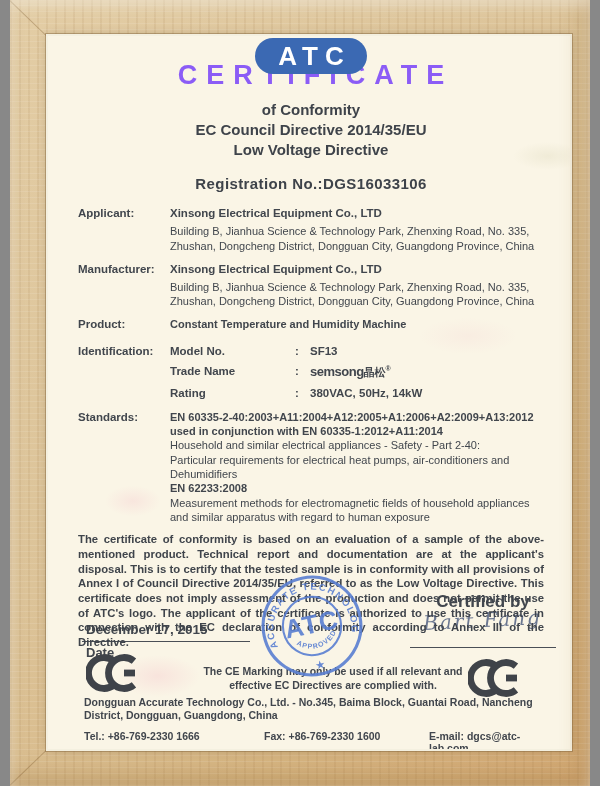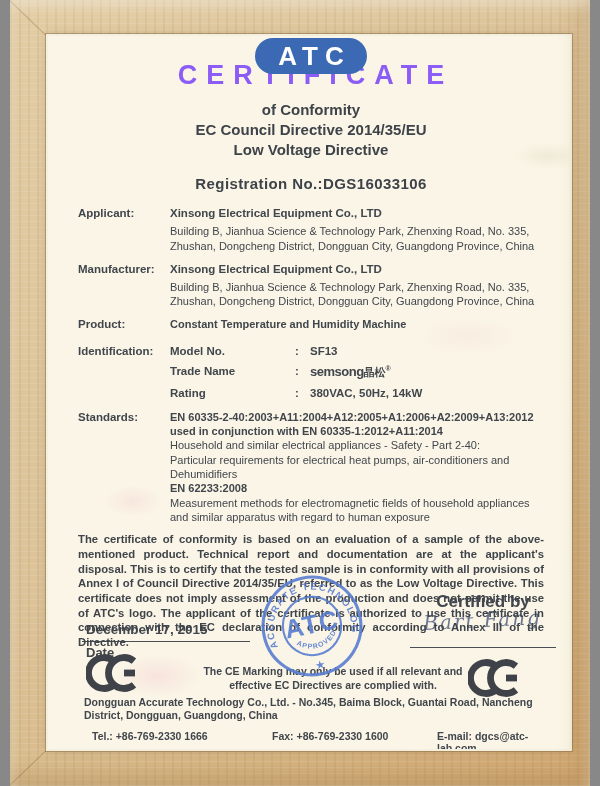--- a/index.html
+++ b/index.html
@@ -79,21 +79,21 @@
     transform:rotate(-3deg);letter-spacing:2px;
   }
   .sig-line{left:362px;top:611px;width:146px;border-top:1.5px solid #4a4f56;}
   .date-value{left:38px;top:586px;width:162px;font-weight:bold;font-size:13.5px;}
   .date-line{left:34px;top:605px;width:168px;border-top:1.5px solid #4a4f56;}
   .date-label{left:38px;top:609px;width:162px;font-weight:bold;font-size:13px;}
   .ce-left{left:38px;top:618px;}
   .ce-right{left:420px;top:623px;}
   .ce-note{left:148px;top:629px;width:274px;text-align:center;font-weight:bold;font-size:10.5px;line-height:1.3;}
   .footer-address{left:36px;top:660px;width:456px;font-weight:bold;font-size:10.5px;line-height:1.28;}
-  .contacts{left:36px;top:694px;width:456px;display:flex;font-weight:bold;font-size:10.5px;margin-left:8px;}
+  .contacts{left:36px;top:694px;width:456px;display:flex;font-weight:bold;font-size:10.5px;}
   .contacts .tel{flex:0 0 180px;}
   .contacts .fax{flex:0 0 165px;}
   .contacts .email{flex:1;}
 </style>
 </head>
 <body>
 
 <div class="frame">
   <div class="mitre tl"></div>
 

